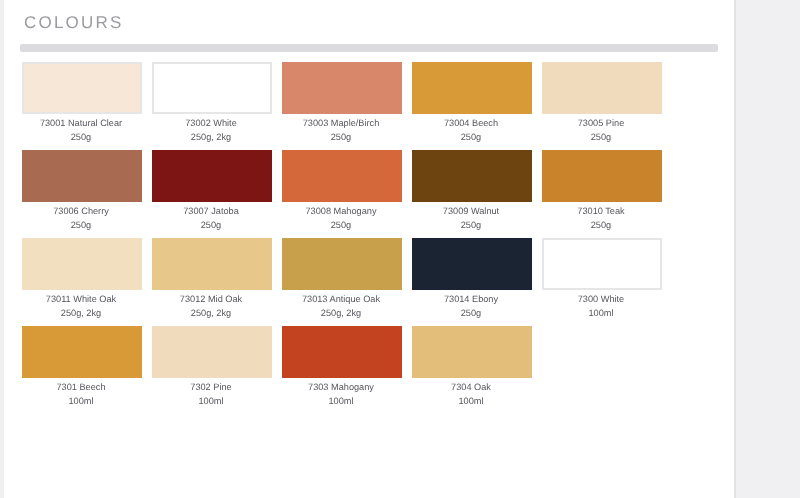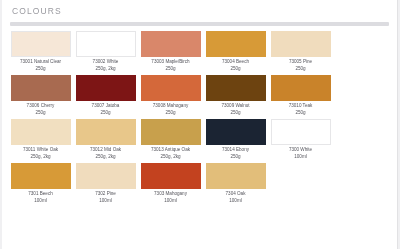--- a/index.html
+++ b/index.html
@@ -17,21 +17,21 @@
     position: relative;
     width: 400px;
     height: 249px;
     box-sizing: border-box;
     background: #f0f0f2;
   }
   .card {
     position: absolute;
     left: 2px;
     top: 0px;
-    width: 396px;
+    width: 366px;
     height: 249px;
     background: #ffffff;
     box-sizing: border-box;
     border-right: 1px solid #e2e2e4;
   }
   .card-header {
     padding: 6px 0 0 10px;
     height: 14px;
   }
   .card-title {

